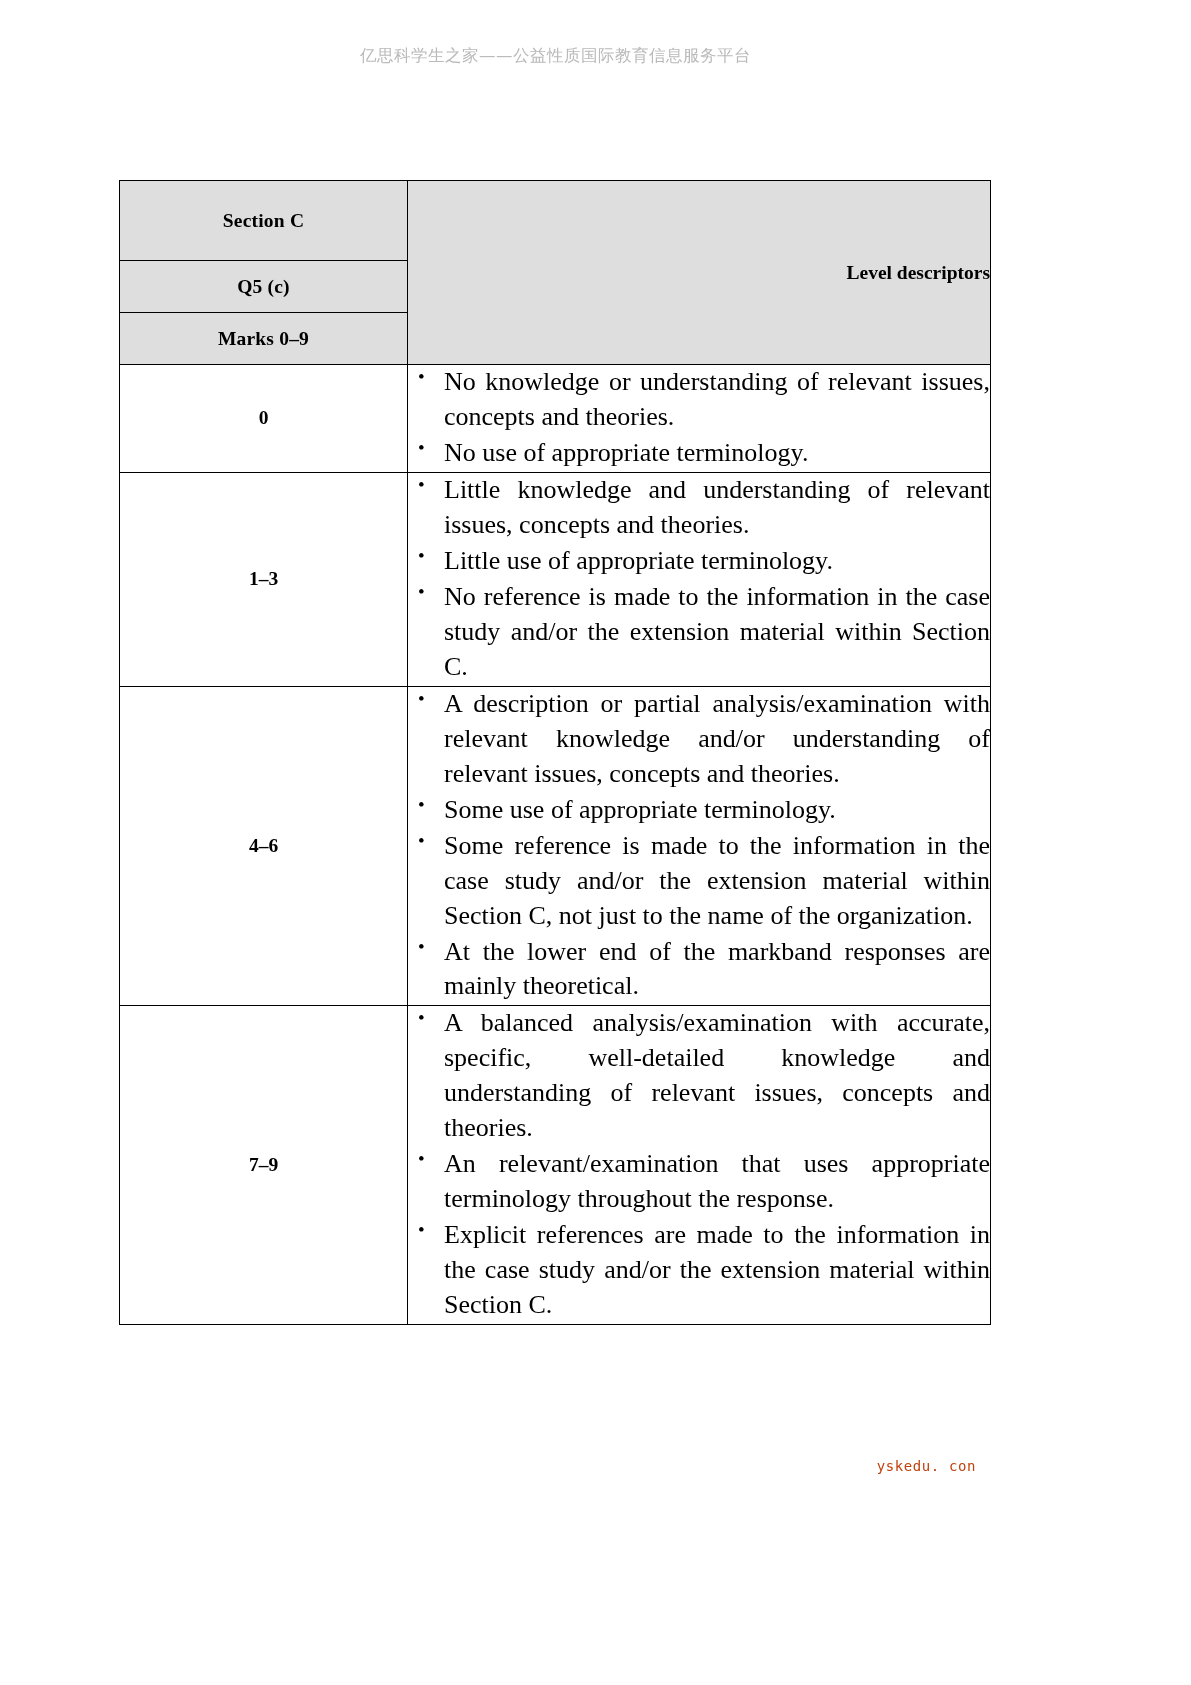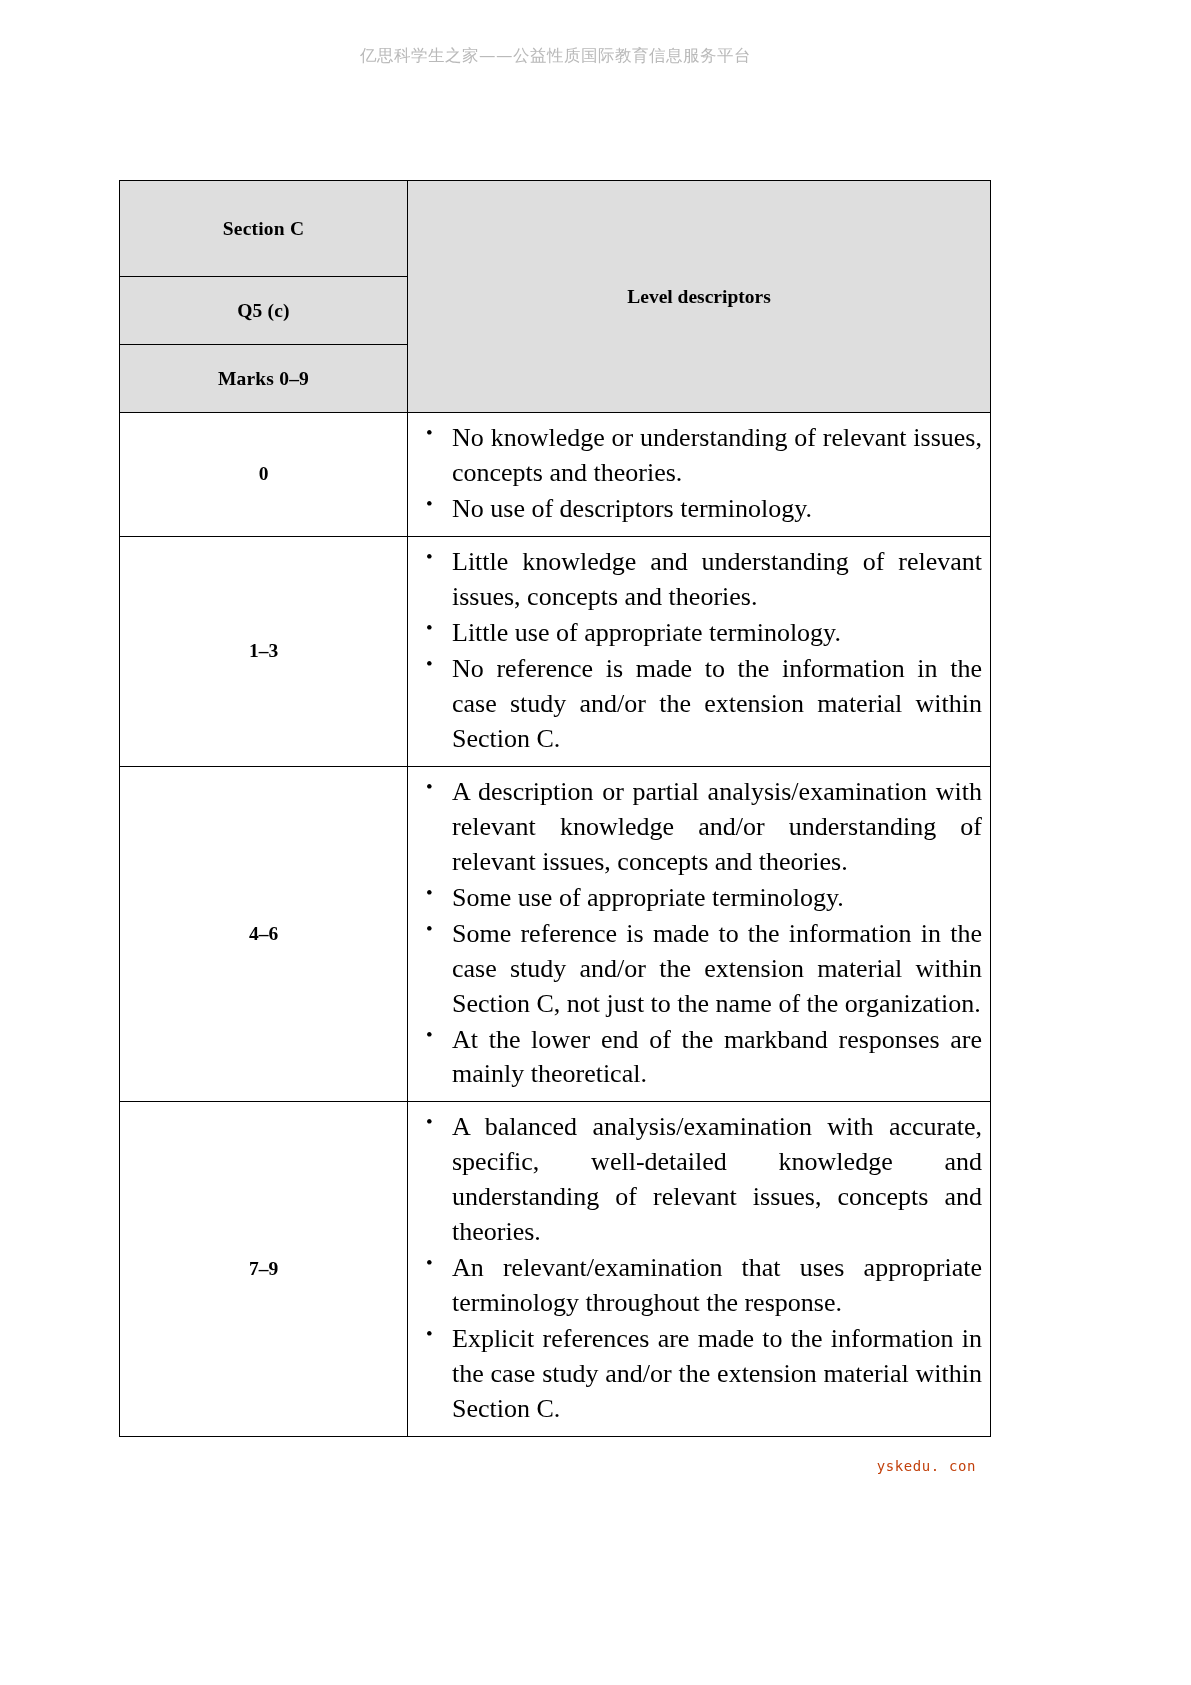--- a/index.html
+++ b/index.html
@@ -61,40 +61,40 @@
     position: absolute;
     top: 180px;
     left: 119px;
     width: 871px;
     border-collapse: collapse;
     table-layout: fixed;
   }
   .markscheme-table td {
     border: 1px solid #000000;
     vertical-align: middle;
-    padding: 8px;
+    padding: 0;
   }
 
   .col-marks { width: 288px; }
   .col-desc  { width: 583px; }
 
   
   .hdr-cell {
     background: #dedede;
     text-align: center;
     font-weight: bold;
     font-size: 19.5px;
     letter-spacing: 0.2px;
   }
   .hdr-section { height: 79px; }
   .hdr-q       { height: 51px; margin-left: 7px; }
   .hdr-marks   { height: 51px; }
   .hdr-level {
     background: #dedede;
-    text-align: center;
+    text-align: right;
     font-weight: bold;
     font-size: 19.5px;
     vertical-align: middle;
   }
 
   
   .band-mark {
     text-align: center;
     font-weight: bold;
     font-size: 19.5px;
@@ -158,21 +158,21 @@
 
       <tr>
         <td class="hdr-cell hdr-marks">Marks 0–9</td>
       </tr>
 
       <tr class="band-row">
         <td class="band-mark">0</td>
         <td class="band-desc">
           <ul class="descriptors">
             <li><span class="txt">No knowledge or understanding of relevant issues, concepts and theories.</span></li>
-            <li><span class="txt">No use of descriptors terminology.</span></li>
+            <li><span class="txt">No use of appropriate terminology.</span></li>
           </ul>
         </td>
       </tr>
 
       <tr class="band-row">
         <td class="band-mark">1–3</td>
         <td class="band-desc">
           <ul class="descriptors">
             <li><span class="txt">Little knowledge and understanding of relevant issues, concepts and theories.</span></li>
             <li><span class="txt">Little use of appropriate terminology.</span></li>

